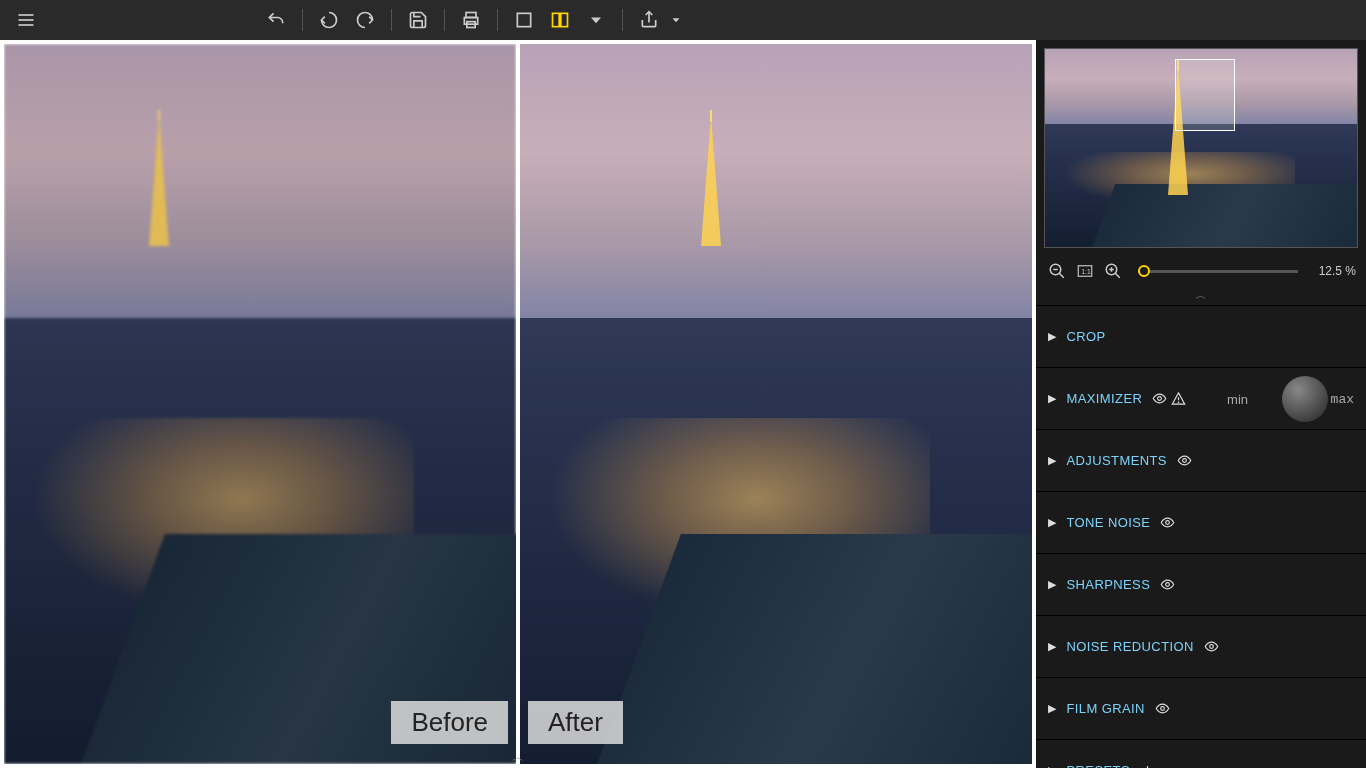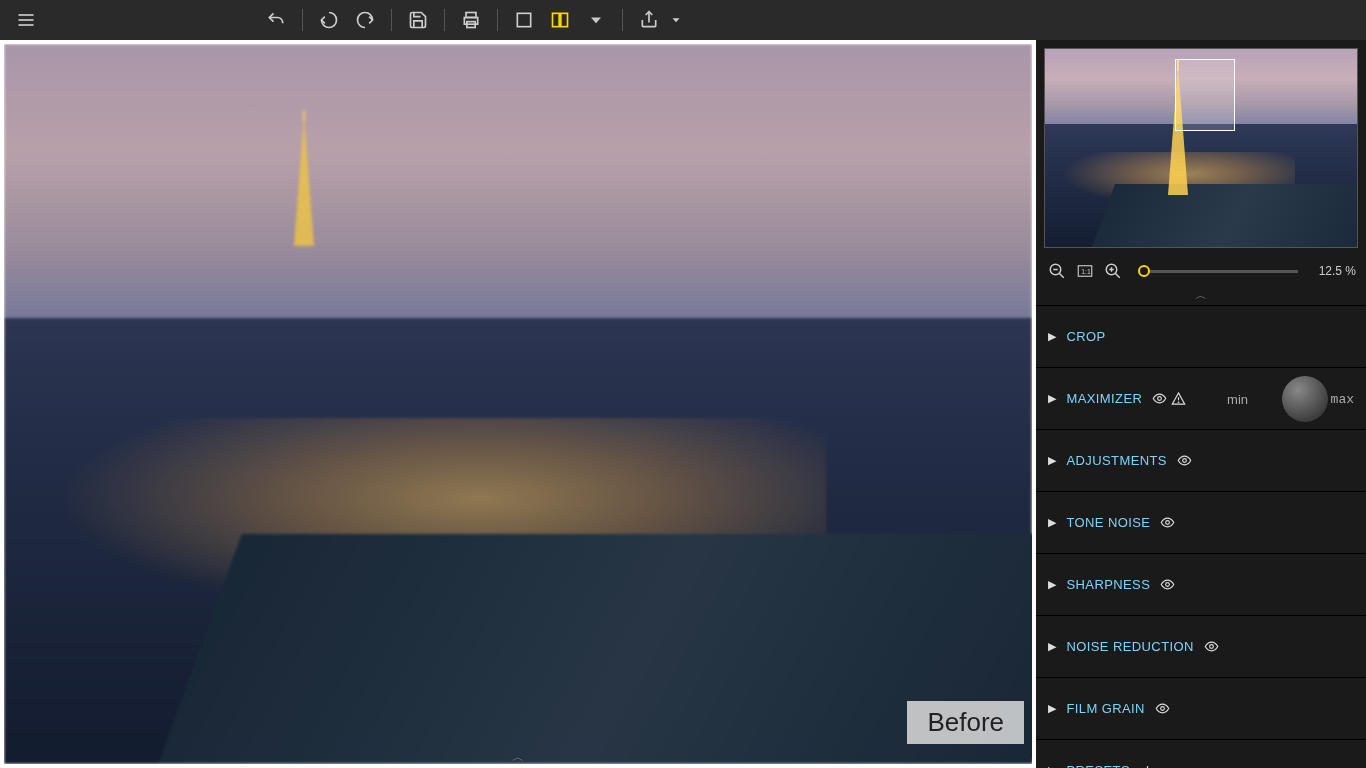--- a/index.html
+++ b/index.html
@@ -143,20 +143,30 @@
     <div class="pane pane-left">
       <div class="pane-img before-img">
         <div class="city-sky"></div>
           <div class="city-buildings"></div>
           <div class="city-lights"></div>
           <div class="river"></div>
           <div class="eiffel"></div>
       </div>
       <div class="pane-label">Before</div>
     </div>
+    <div class="pane pane-right">
+      <div class="pane-img">
+        <div class="city-sky"></div>
+          <div class="city-buildings"></div>
+          <div class="city-lights"></div>
+          <div class="river"></div>
+          <div class="eiffel"></div>
+      </div>
+      <div class="pane-label">After</div>
+    </div>
     <div class="chevron-up">︿</div>
   </div>
 
   <div class="sidebar">
     <div class="nav-thumb">
       <div class="nav-thumb-img">
           <div class="city-sky"></div>
           <div class="city-buildings"></div>
           <div class="city-lights"></div>
           <div class="river"></div>

